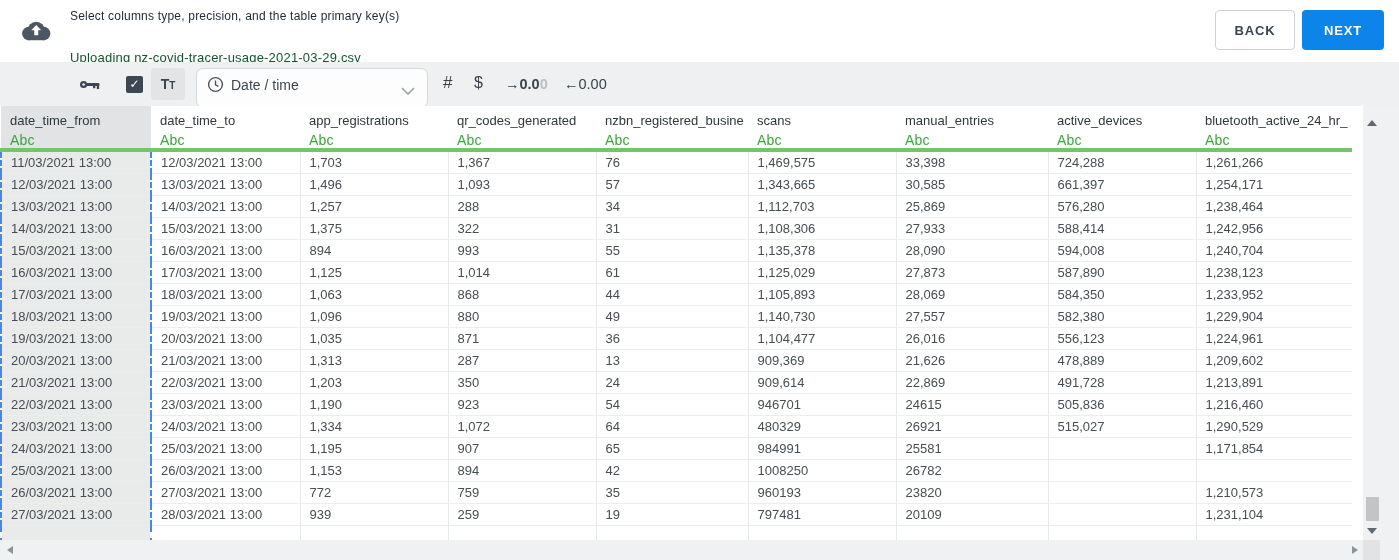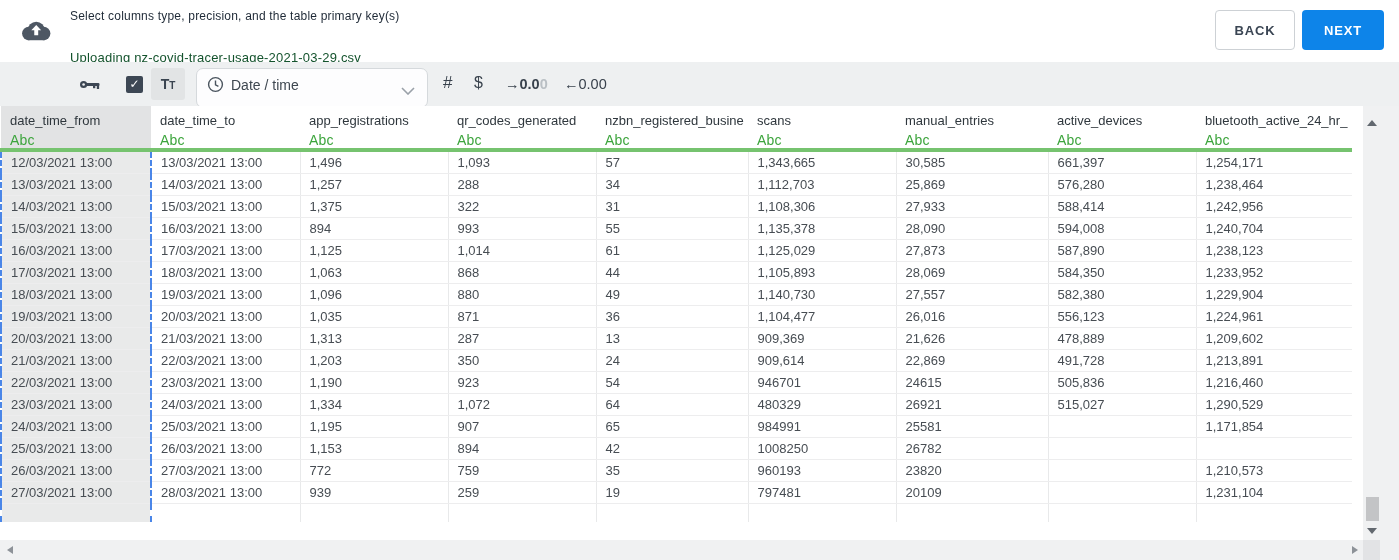--- a/index.html
+++ b/index.html
@@ -175,20 +175,31 @@
               <div class="ctype">Abc</div>
             </th>
             <th class="">
               <div class="cname">bluetooth_active_24_hr_</div>
               <div class="ctype">Abc</div>
             </th>
           </tr>
         </thead>
       <tbody id="body-rows">
           <tr>
+            <td class="sel">11/03/2021 13:00</td>
+            <td>12/03/2021 13:00</td>
+            <td>1,703</td>
+            <td>1,367</td>
+            <td>76</td>
+            <td>1,469,575</td>
+            <td>33,398</td>
+            <td>724,288</td>
+            <td>1,261,266</td>
+          </tr>
+          <tr>
             <td class="sel">12/03/2021 13:00</td>
             <td>13/03/2021 13:00</td>
             <td>1,496</td>
             <td>1,093</td>
             <td>57</td>
             <td>1,343,665</td>
             <td>30,585</td>
             <td>661,397</td>
             <td>1,254,171</td>
           </tr>

